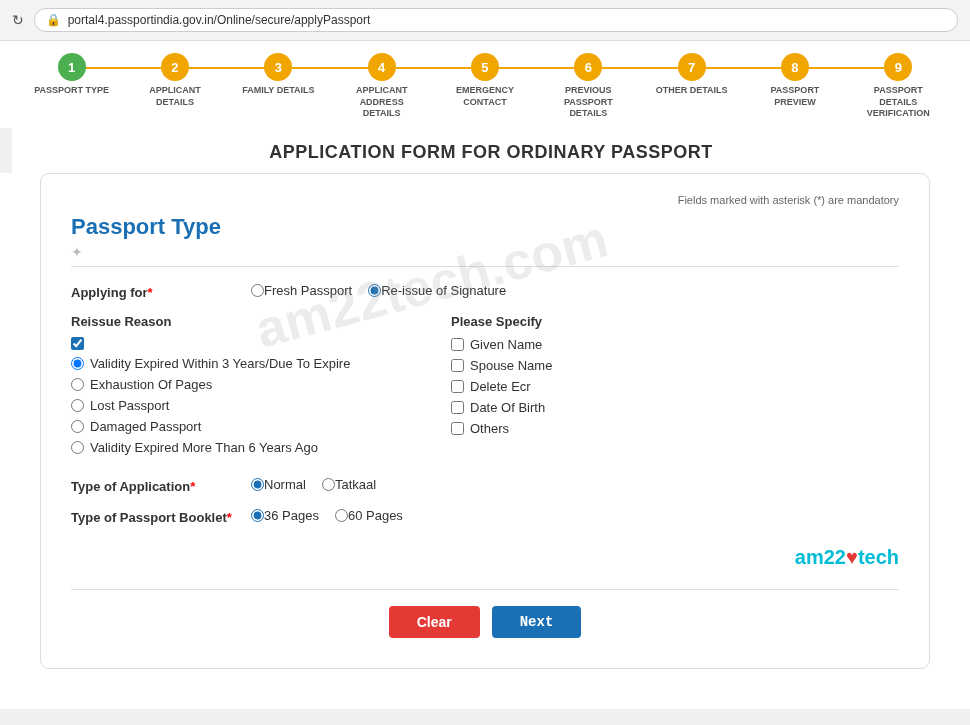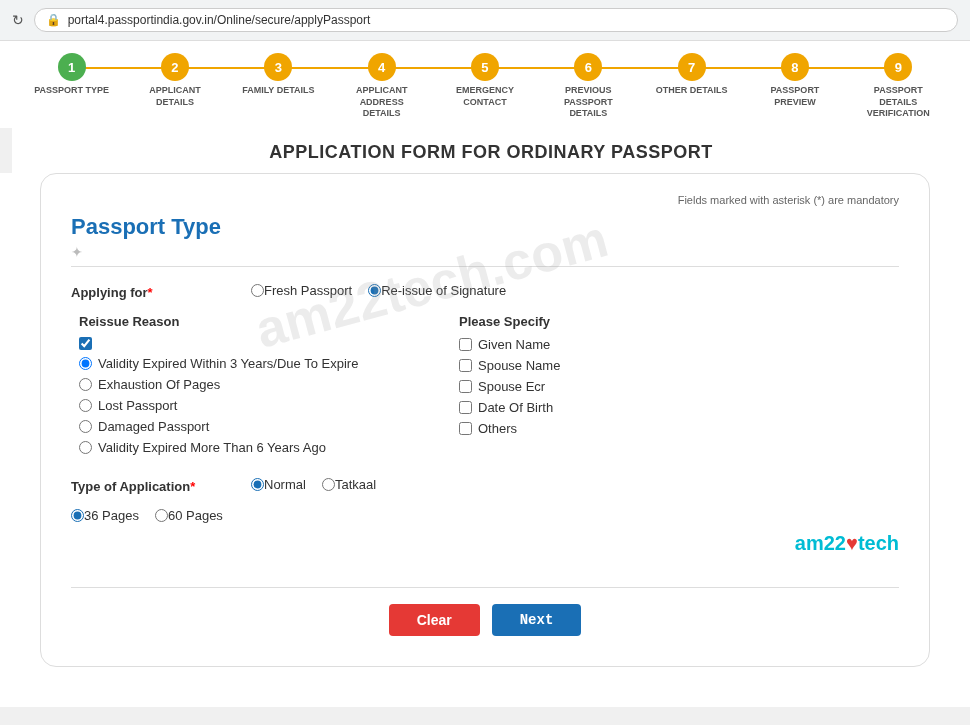--- a/index.html
+++ b/index.html
@@ -91,21 +91,21 @@
       padding: 14px 0 10px;
       background: white;
       letter-spacing: 0.5px;
       margin-left: 12px;
     }
 
     .form-container {
       background: white;
       margin: 0 20px 20px;
       border: 1px solid #ddd;
-      border-radius: 16px;
+      border-radius: 9px;
       padding: 20px 30px 30px;
     }
 
     .mandatory-note {
       text-align: right;
       font-size: 11px;
       color: #666;
       margin-bottom: 8px;
     }
 
@@ -184,21 +184,21 @@
       font-weight: bold;
     }
     .btn-clear { background: #e53935; color: white; }
     .btn-next { background: #1a6fb5; color: white; font-family: Liberation Mono, monospace; }
 
     .reissue-section {
       display: flex;
       gap: 0;
       margin-top: 6px;
     }
-    .reissue-left { min-width: 380px; margin-left: 8px; }
+    .reissue-left { min-width: 380px; }
     .reissue-right { flex: 1; }
 
     .specify-cols {
       display: flex;
       gap: 31px;
     }
   </style>
 </head>
 <body>
 
@@ -315,21 +315,21 @@
             <div class="checkbox-item">
               <input type="checkbox" style="">
               <span>Given Name</span>
             </div>
             <div class="checkbox-item">
               <input type="checkbox" style="">
               <span>Spouse Name</span>
             </div>
             <div class="checkbox-item">
               <input type="checkbox" style="">
-              <span>Spouse Ecr</span>
+              <span>Delete Ecr</span>
             </div>
             <div class="checkbox-item">
               <input type="checkbox" style="">
               <span>Date Of Birth</span>
             </div>
             <div class="checkbox-item">
               <input type="checkbox" style="">
               <span>Others</span>
             </div>
           </div>
@@ -347,34 +347,37 @@
           <span>Normal</span>
         </label>
         <label class="radio-option">
           <input type="radio" name="app_type" value="tatkaal" style="">
           <span>Tatkaal</span>
         </label>
       </div>
     </div>
 
     <div class="field-row">
+      <div class="field-label">
+        <span>Type of Passport Booklet</span><span class="required">*</span>
+      </div>
       <div class="radio-group">
         <label class="radio-option">
           <input type="radio" name="booklet_type" value="36" checked="" style="">
           <span>36 Pages</span>
         </label>
         <label class="radio-option">
           <input type="radio" name="booklet_type" value="60" style="">
           <span>60 Pages</span>
         </label>
       </div>
     </div>
 
     <div style="position:relative;height:30px;">
-      <div style="position:absolute;right:0;bottom:12px;font-size:20px;font-weight:bold;color:#00bcd4;">
+      <div style="position:absolute;right:0;bottom:0;font-size:20px;font-weight:bold;color:#00bcd4;">
         am22<span style="color:#e53935;">♥</span>tech
       </div>
     </div>
 
     <div class="bottom-section">
       <button class="btn btn-clear">Clear</button>
       <button class="btn btn-next">Next</button>
     </div>
   </div>
 </div>

